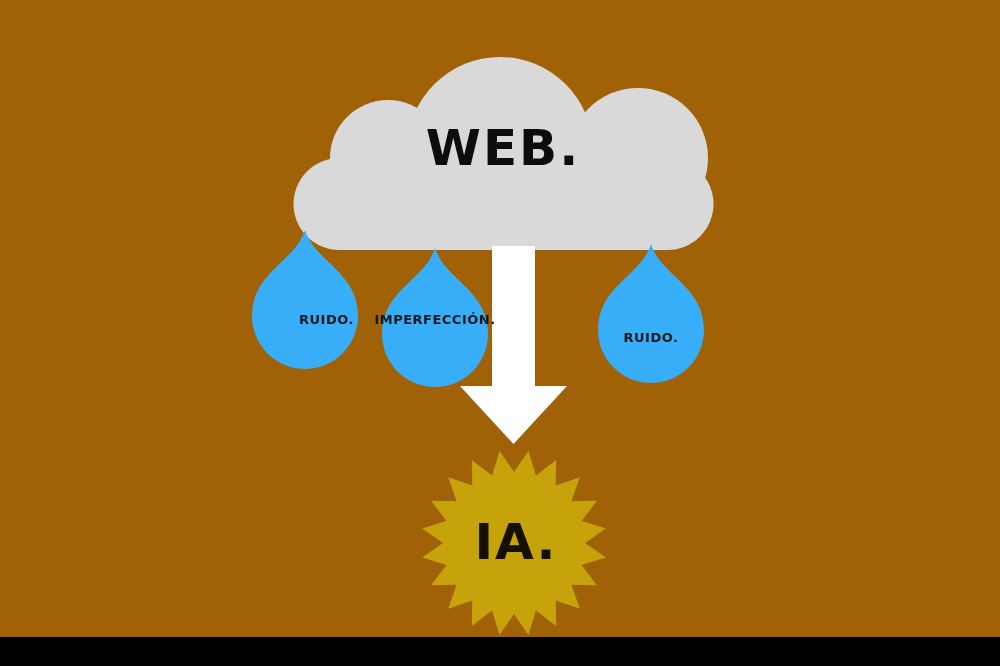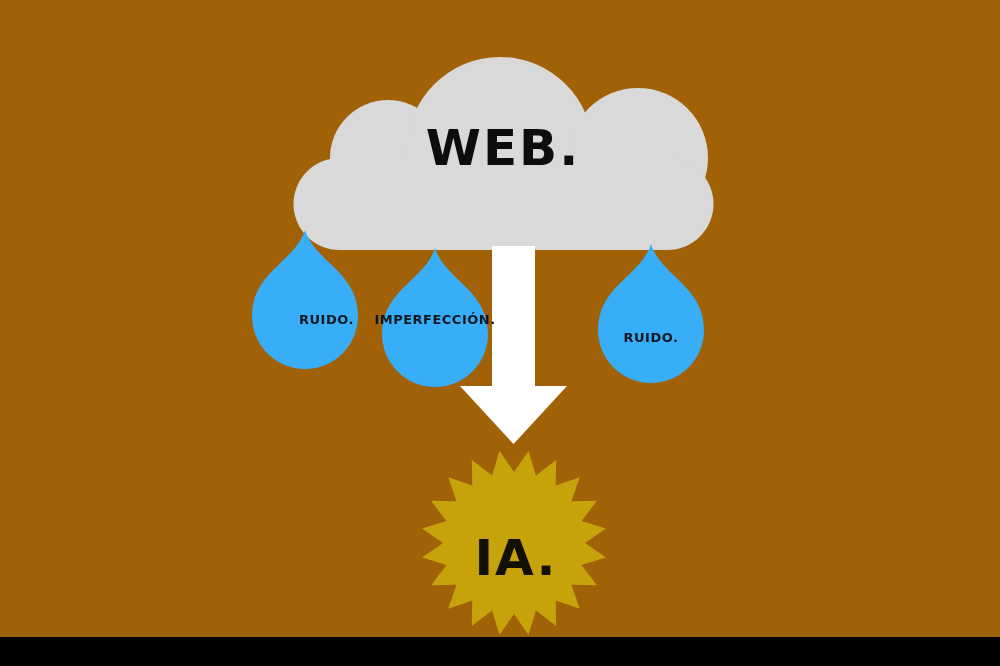--- a/index.html
+++ b/index.html
@@ -26,21 +26,20 @@
   }
   .drop-label {
     font-size: 13px;
     letter-spacing: 0.5px;
     color: #101820;
   }
   .star-label {
     font-size: 50px;
     letter-spacing: 2px;
     color: #141000;
-    margin-top: 16px;
   }
 </style>
 </head>
 <body>
 
 <div class="stage">
 
   <svg width="1000" height="666" viewBox="0 0 1000 666">
     <defs>
       <path id="dropPath" d="M0,0 C10,32 53,42 53,86 A53,53 0 1 1 -53,86 C-53,42 -10,32 0,0 Z"></path>

